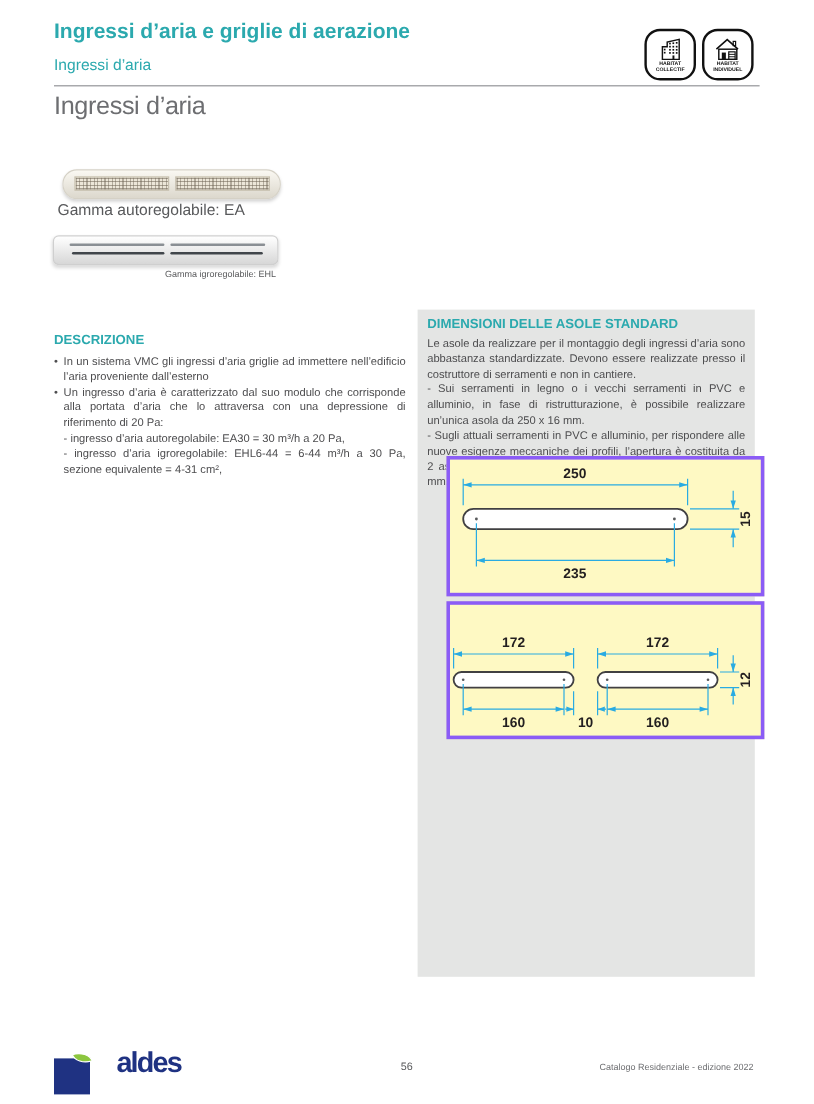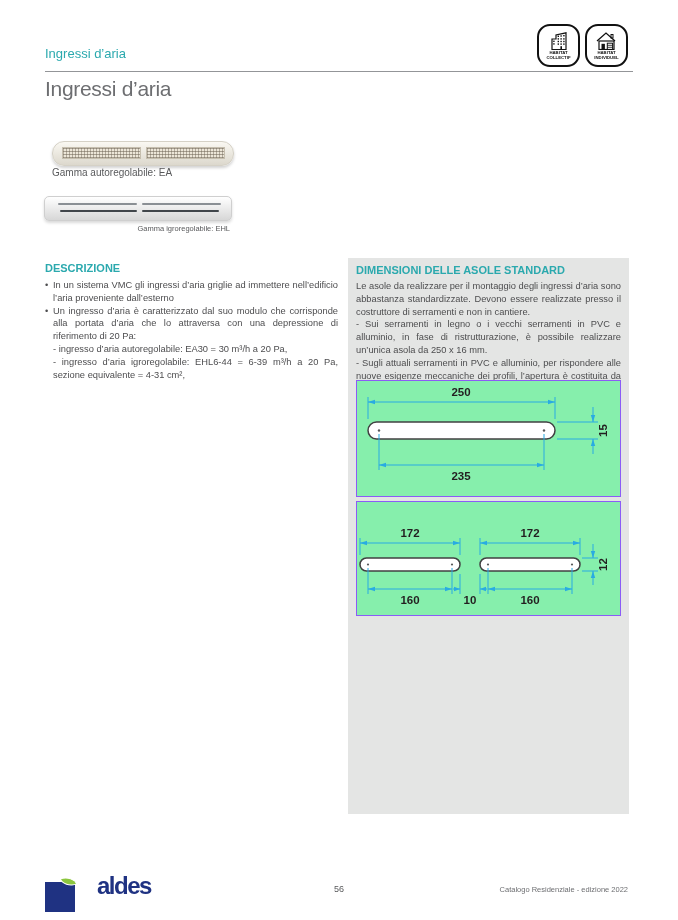--- a/index.html
+++ b/index.html
@@ -22,42 +22,42 @@
   .product-ea { position:absolute; left:52px; top:141px; width:180px; height:23px;
                 background:linear-gradient(#faf8f2,#dcd8cd); border:1px solid #d5d1c6; border-radius:12px;
                 box-shadow:0 2px 3px rgba(0,0,0,.18); }
   .mesh { position:absolute; top:5px; height:12px; box-sizing:border-box;
           background-color:#ece6d8; border:1px solid #c5beae;
           background-image:
             repeating-linear-gradient(0deg, rgba(110,100,85,.55) 0 1px, transparent 1px 3px),
             repeating-linear-gradient(90deg, rgba(110,100,85,.45) 0 1px, transparent 1px 3px); }
   .mesh-l { left:9px;  width:79px; }
   .mesh-r { left:93px; width:79px; }
-  .caption-1 { position:absolute; left:52px; top:167px; width:180px; text-align:left; font-size:10px; color:#58595b; }
+  .caption-1 { position:absolute; left:36px; top:167px; width:180px; text-align:center; font-size:13px; color:#58595b; }
   .product-ehl { position:absolute; left:44px; top:196px; width:186px; height:23px;
                  background:linear-gradient(#ffffff,#d7d7d7); border:1px solid #cfcfcf; border-radius:5px;
                  box-shadow:0 2px 3px rgba(0,0,0,.15); }
   .slot { position:absolute; height:2px; border-radius:1px; }
   .s1 { top:6px;  left:13px; width:79px; background:#8a8f94; }
   .s2 { top:6px;  left:97px; width:79px; background:#8a8f94; }
   .s3 { top:13px; left:15px; width:77px; background:#41464b; }
   .s4 { top:13px; left:97px; width:77px; background:#41464b; }
   .caption-2 { position:absolute; left:44px; top:224px; width:186px; text-align:right; font-size:7.5px; color:#58595b; }
   
   .description { position:absolute; left:45px; top:262px; width:293px; }
   .teal-heading { font-size:11px; font-weight:bold; color:#2BA9AE; }
-  .description .teal-heading { margin-bottom:5px; }
+  .description .teal-heading { margin-bottom:5px;margin-top:16px; }
   .bullet { display:flex; font-size:9.3px; line-height:1.38; text-align:justify; color:#4d4d4f; }
   .bullet .dot { flex:0 0 8px; }
   .sub-item { font-size:9.3px; line-height:1.38; padding-left:8px; text-align:justify; color:#4d4d4f; }
   
   .panel { position:absolute; left:348px; top:258px; width:281px; height:556px; background:#E4E5E4; }
   .panel .teal-heading { margin:6px 8px 4px 8px; }
   .panel-text { margin:0 8px; font-size:9.3px; line-height:1.38; text-align:justify; color:#4d4d4f; }
-  .draw-box { position:absolute; left:8px; box-sizing:border-box; width:265px; background:#86efac; border:1px solid #8b5cf6; }
+  .draw-box { position:absolute; left:24px; box-sizing:border-box; width:265px; background:#fef9c3; border:3px solid #8b5cf6; }
   .draw-box-1 { top:122px; height:117px; }
   .draw-box-2 { top:243px; height:115px; }
   .draw-box svg { display:block; }
   .dim-line { stroke:#29ABE2; stroke-width:1; fill:none; }
   .dim-arrow { fill:#29ABE2; stroke:none; }
   .slot-outline { fill:#fff; stroke:#414042; stroke-width:1.5; }
   .dim-text { font-family:"Liberation Sans", sans-serif; font-size:11.5px; font-weight:bold; fill:#231f20; }
   .dim-dot { fill:#58595b; }
   
   .logo-square { position:absolute; left:45px; top:882px; width:30px; height:30px; background:#1F3282; }
@@ -65,20 +65,21 @@
                border:1.5px solid #fff; border-radius:0 100% 0 100%; transform:rotate(-18deg); }
   .logo-text { position:absolute; left:97px; top:872px; font-size:24px; font-weight:bold; color:#1F3282; letter-spacing:-1.5px; }
   .page-num { position:absolute; left:0; top:884px; width:678px; text-align:center; font-size:9px; font-weight:normal; color:#58595b; }
   .edition { position:absolute; right:50px; top:885px; font-size:7.5px; color:#6d6e71;text-align:center; }
 </style>
 </head>
 <body>
 
 <div id="page">
 
+  <div class="header-title">Ingressi d’aria e griglie di aerazione</div>
   <div class="header-sub">Ingressi d’aria</div>
   <div class="header-rule"></div>
   <div class="section-title">Ingressi d’aria</div>
 
   <div class="badges">
     <div class="badge">
       <span>
         <svg viewBox="0 0 24 19">
           <polygon points="5,18.5 5,8 9,8 9,4 19,1.8 19,18.5" fill="none" stroke="#111" stroke-width="1.2"></polygon>
           <g fill="#111">
@@ -142,21 +143,21 @@
     <div class="teal-heading">DESCRIZIONE</div>
     <div class="bullet">
       <span class="dot">•</span>
       <span>In un sistema VMC gli ingressi d’aria griglie ad immettere nell’edificio l’aria proveniente dall’esterno</span>
     </div>
     <div class="bullet">
       <span class="dot">•</span>
       <span>Un ingresso d’aria è caratterizzato dal suo modulo che corrisponde alla portata d’aria che lo attraversa con una depressione di riferimento di 20 Pa:</span>
     </div>
     <div class="sub-item">- ingresso d’aria autoregolabile: EA30 = 30 m³/h a 20 Pa,</div>
-    <div class="sub-item">- ingresso d’aria igroregolabile: EHL6-44 = 6-39 m³/h a 20 Pa, sezione equivalente = 4-31 cm²,</div>
+    <div class="sub-item">- ingresso d’aria igroregolabile: EHL6-44 = 6-44 m³/h a 30 Pa, sezione equivalente = 4-31 cm²,</div>
   </div>
 
   <div class="panel">
     <div class="teal-heading">DIMENSIONI DELLE ASOLE STANDARD</div>
     <p class="panel-text">Le asole da realizzare per il montaggio degli ingressi d’aria sono abbastanza standardizzate. Devono essere realizzate presso il costruttore di serramenti e non in cantiere.</p>
     <p class="panel-text">- Sui serramenti in legno o i vecchi serramenti in PVC e alluminio, in fase di ristrutturazione, è possibile realizzare un’unica asola da 250 x 16 mm.</p>
     <p class="panel-text">- Sugli attuali serramenti in PVC e alluminio, per rispondere alle nuove esigenze meccaniche dei profili, l’apertura è costituita da 2 asole di dimensione 172 x 12 mm ciascuna separate di 10 mm.</p>
 
     <div class="draw-box draw-box-1">
       <svg viewBox="0 0 261 115" width="261" height="115">

